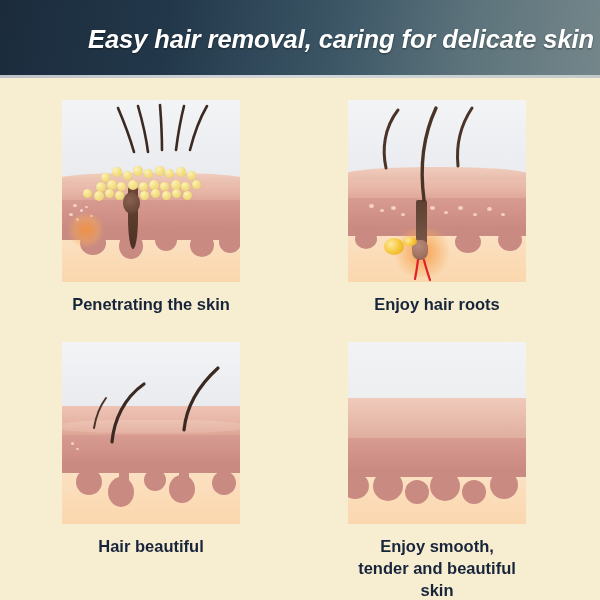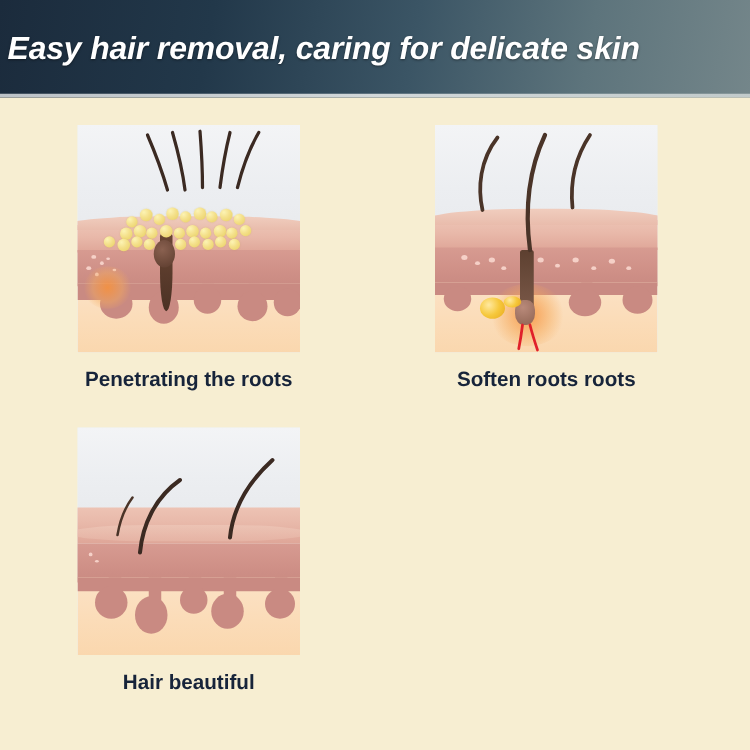--- a/index.html
+++ b/index.html
@@ -17,21 +17,21 @@
     display:flex;align-items:center;
     overflow:hidden;
   }
   .header:after{
     content:"";position:absolute;left:0;bottom:0;width:100%;height:3px;
     background:linear-gradient(90deg,#d9dde0,#eef0ef,#cfd6d6);
     opacity:.85;
   }
   .header-title{
     position:relative;z-index:2;
-    width:100%;text-align:left;
+    width:100%;text-align:right;
     color:#ffffff;
     font-size:25.5px;font-weight:bold;font-style:italic;
     letter-spacing:-.1px;
     text-shadow:0 1px 2px rgba(0,0,0,.45);
     padding:0 6px;box-sizing:border-box;
     white-space:nowrap;
   }
 
   
   .grid{position:absolute;left:0;top:78px;width:600px;height:522px;}
@@ -187,21 +187,21 @@
         <div class="bub" style="left:12%;top:49%;width:9px;height:9px;"></div>
         <div class="bub" style="left:18%;top:50%;width:10px;height:10px;"></div>
         <div class="bub" style="left:24%;top:49%;width:9px;height:9px;"></div>
         <div class="bub" style="left:30%;top:50%;width:9px;height:9px;"></div>
         <div class="bub" style="left:44%;top:50%;width:9px;height:9px;"></div>
         <div class="bub" style="left:50%;top:49%;width:9px;height:9px;"></div>
         <div class="bub" style="left:56%;top:50%;width:9px;height:9px;"></div>
         <div class="bub" style="left:62%;top:49%;width:9px;height:9px;"></div>
         <div class="bub" style="left:68%;top:50%;width:9px;height:9px;"></div>
       </div>
-      <div class="caption">Penetrating the roots</div>
+      <div class="caption">Penetrating the skin</div>
     </div>
 
     <div class="cell cell-2">
       <div class="panel">
         <div class="sky"></div>
 
         <div class="surface" style="top:42%;height:13%;"></div>
         <div class="surface-hi" style="top:37%;height:7%;border-radius:45% 45% 0 0/70% 70% 0 0;"></div>
         <div class="dermis" style="top:54%;height:17%;"></div>
 
@@ -237,21 +237,21 @@
         </svg>
 
         <div class="hair" style="left:0;top:0;">
           <svg width="178" height="182" viewBox="0 0 178 182">
             <path d="M38,68 C34,50 36,28 50,10" stroke="#4a3428" stroke-width="3" fill="none" stroke-linecap="round"></path>
             <path d="M76,100 C72,70 74,38 88,8" stroke="#4a3428" stroke-width="3.4" fill="none" stroke-linecap="round"></path>
             <path d="M110,66 C108,46 112,26 124,8" stroke="#4a3428" stroke-width="3" fill="none" stroke-linecap="round"></path>
           </svg>
         </div>
       </div>
-      <div class="caption">Soften roots roots</div>
+      <div class="caption">Enjoy hair roots</div>
     </div>
 
     <div class="cell cell-3">
       <div class="panel">
         <div class="sky" style="height:37%;"></div>
 
         <div class="surface" style="top:35%;height:16%;"></div>
         <div class="surface-hi" style="top:43%;height:7%;border-radius:40%/60%;opacity:.55;"></div>
         <div class="dermis" style="top:51%;height:17%;"></div>
 
@@ -275,15 +275,37 @@
           <svg width="178" height="182" viewBox="0 0 178 182">
             <path d="M32,86 C34,74 38,64 44,56" stroke="#4a3428" stroke-width="2" fill="none" stroke-linecap="round"></path>
             <path d="M50,100 C52,78 62,56 82,42" stroke="#3b2a22" stroke-width="3.2" fill="none" stroke-linecap="round"></path>
             <path d="M122,88 C124,68 134,46 156,26" stroke="#3b2a22" stroke-width="3.2" fill="none" stroke-linecap="round"></path>
           </svg>
         </div>
       </div>
       <div class="caption">Hair beautiful</div>
     </div>
 
+    <div class="cell cell-4">
+      <div class="panel">
+        <div class="sky" style="height:32%;background:linear-gradient(180deg,#f2f3f5 0%,#eceef0 100%);"></div>
+
+        <div class="surface" style="top:31%;height:22%;background:linear-gradient(180deg,#f0cabb 0%,#e9bdae 50%,#dfae9f 100%);"></div>
+        <div class="dermis" style="top:53%;height:18%;"></div>
+
+        <div class="fat" style="height:31%;"></div>
+        <div class="blobcol" style="left:0;top:69%;width:100%;height:5%;"></div>
+        <div class="blob" style="left:-4%;top:72%;width:28px;height:26px;"></div>
+        <div class="blob" style="left:14%;top:71%;width:30px;height:30px;"></div>
+        <div class="blobcol" style="left:21%;top:69%;width:11px;height:14%;"></div>
+        <div class="blob" style="left:32%;top:76%;width:24px;height:24px;"></div>
+        <div class="blob" style="left:46%;top:71%;width:30px;height:30px;"></div>
+        <div class="blobcol" style="left:53%;top:69%;width:11px;height:14%;"></div>
+        <div class="blob" style="left:64%;top:76%;width:24px;height:24px;"></div>
+        <div class="blob" style="left:80%;top:71%;width:28px;height:28px;"></div>
+        <div class="blobcol" style="left:86%;top:69%;width:11px;height:12%;"></div>
+      </div>
+      <div class="caption">Enjoy smooth,
+tender and beautiful skin</div>
+    </div>
 
   </div>
 </div>
 
 </body></html>

